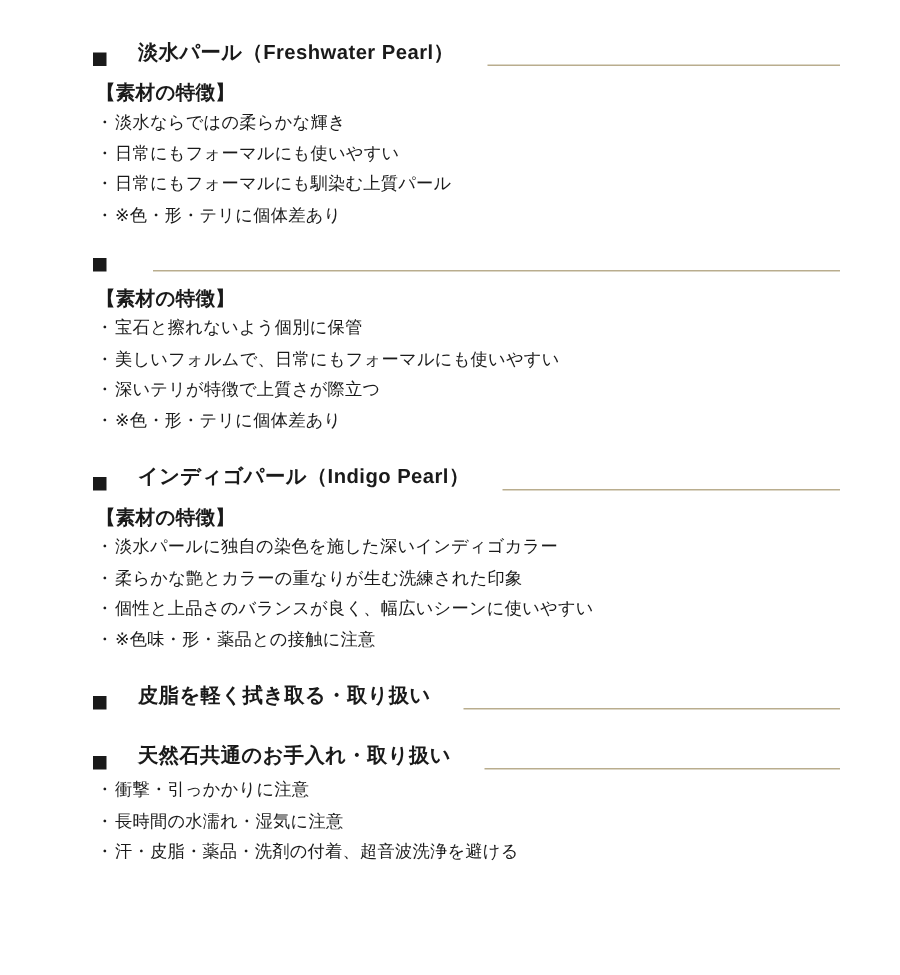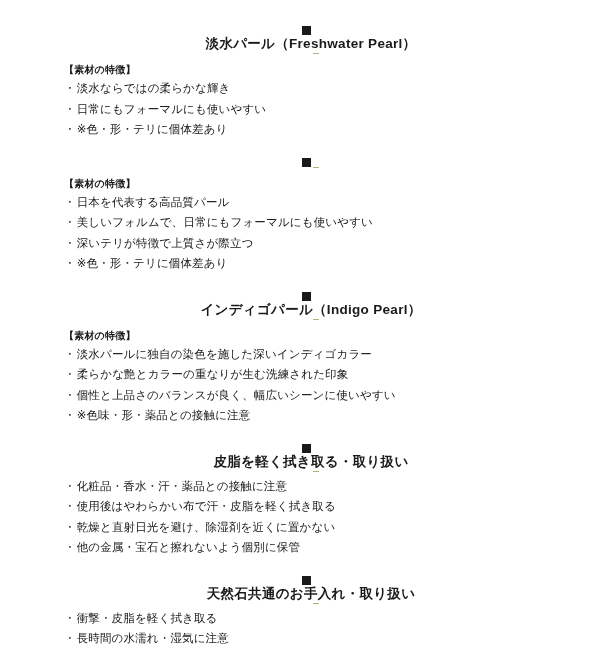--- a/index.html
+++ b/index.html
@@ -19,24 +19,23 @@
     height: 650px;
     box-sizing: border-box;
     padding: 26px 40px 10px 62px;
     position: relative;
   }
   .section {
     margin-bottom: 16px;
   }
   .section-head {
     display: flex;
-    align-items: center;
-    gap: 0;
+    align-items: flex-end;
+    gap: 12px;
     margin-bottom: 9px;
-    flex-direction: column;
   }
   .sq {
     display: inline-block;
     width: 9px;
     height: 9px;
     background: #1a1a1a;
     margin-right: 9px;
     flex: 0 0 auto;
     position: relative;
     top: 0px;
@@ -49,21 +48,21 @@
     color: #1a1a1a;
   }
   .rule {
     flex: 1 1 auto;
     height: 1px;
     background: #b9ad8e;
     margin-left: 10px;
     min-width: 6px;
   }
   .sub-label {
-    font-size: 10px;
+    font-size: 13px;
     font-weight: bold;
     margin: 0 0 6px 2px;
     letter-spacing: 0.2px;
   }
   ul.items {
     list-style: none;
     margin: 0;
     padding: 0;
   }
   ul.items li {
@@ -87,34 +86,35 @@
   <div class="section">
     <div class="section-head">
       <span class="sq"></span>
       <span class="section-title">淡水パール（Freshwater Pearl）</span>
       <span class="rule"></span>
     </div>
     <div class="sub-label">【素材の特徴】</div>
     <ul class="items">
       <li><span class="dot">・</span><span>淡水ならではの柔らかな輝き</span></li>
       <li><span class="dot">・</span><span>日常にもフォーマルにも使いやすい</span></li>
+      <li><span class="dot">・</span><span>日常にもフォーマルにも馴染む上質パール</span></li>
       <li><span class="dot">・</span><span>※色・形・テリに個体差あり</span></li>
     </ul>
   </div>
 
   <div class="gap-lg"></div>
 
   <div class="section">
     <div class="section-head">
       <span class="sq"></span>
       <span class="rule"></span>
     </div>
     <div class="sub-label">【素材の特徴】</div>
     <ul class="items">
-      <li><span class="dot">・</span><span>日本を代表する高品質パール</span></li>
+      <li><span class="dot">・</span><span>宝石と擦れないよう個別に保管</span></li>
       <li><span class="dot">・</span><span>美しいフォルムで、日常にもフォーマルにも使いやすい</span></li>
       <li><span class="dot">・</span><span>深いテリが特徴で上質さが際立つ</span></li>
       <li><span class="dot">・</span><span>※色・形・テリに個体差あり</span></li>
     </ul>
   </div>
 
   <div class="gap-lg"></div>
 
   <div class="section">
     <div class="section-head">
@@ -132,37 +132,31 @@
   </div>
 
   <div class="gap-lg"></div>
 
   <div class="section">
     <div class="section-head">
       <span class="sq"></span>
       <span class="section-title">皮脂を軽く拭き取る・取り扱い</span>
       <span class="rule"></span>
     </div>
-    <ul class="items">
-      <li><span class="dot">・</span><span>化粧品・香水・汗・薬品との接触に注意</span></li>
-      <li><span class="dot">・</span><span>使用後はやわらかい布で汗・皮脂を軽く拭き取る</span></li>
-      <li><span class="dot">・</span><span>乾燥と直射日光を避け、除湿剤を近くに置かない</span></li>
-      <li><span class="dot">・</span><span>他の金属・宝石と擦れないよう個別に保管</span></li>
-    </ul>
   </div>
 
   <div class="gap-lg"></div>
 
   <div class="section">
     <div class="section-head">
       <span class="sq"></span>
       <span class="section-title">天然石共通のお手入れ・取り扱い</span>
       <span class="rule"></span>
     </div>
     <ul class="items">
-      <li><span class="dot">・</span><span>衝撃・皮脂を軽く拭き取る</span></li>
+      <li><span class="dot">・</span><span>衝撃・引っかかりに注意</span></li>
       <li><span class="dot">・</span><span>長時間の水濡れ・湿気に注意</span></li>
       <li><span class="dot">・</span><span>汗・皮脂・薬品・洗剤の付着、超音波洗浄を避ける</span></li>
 
     </ul>
   </div>
 
 </div>
 
 </body></html>

